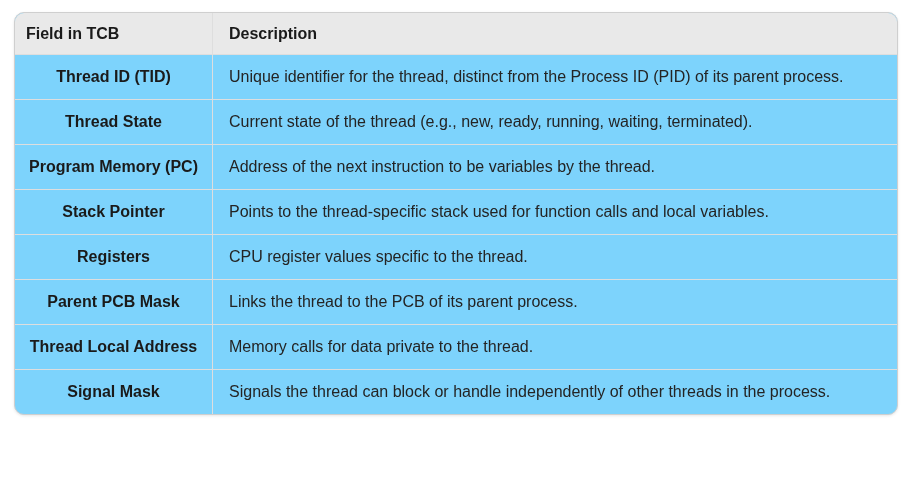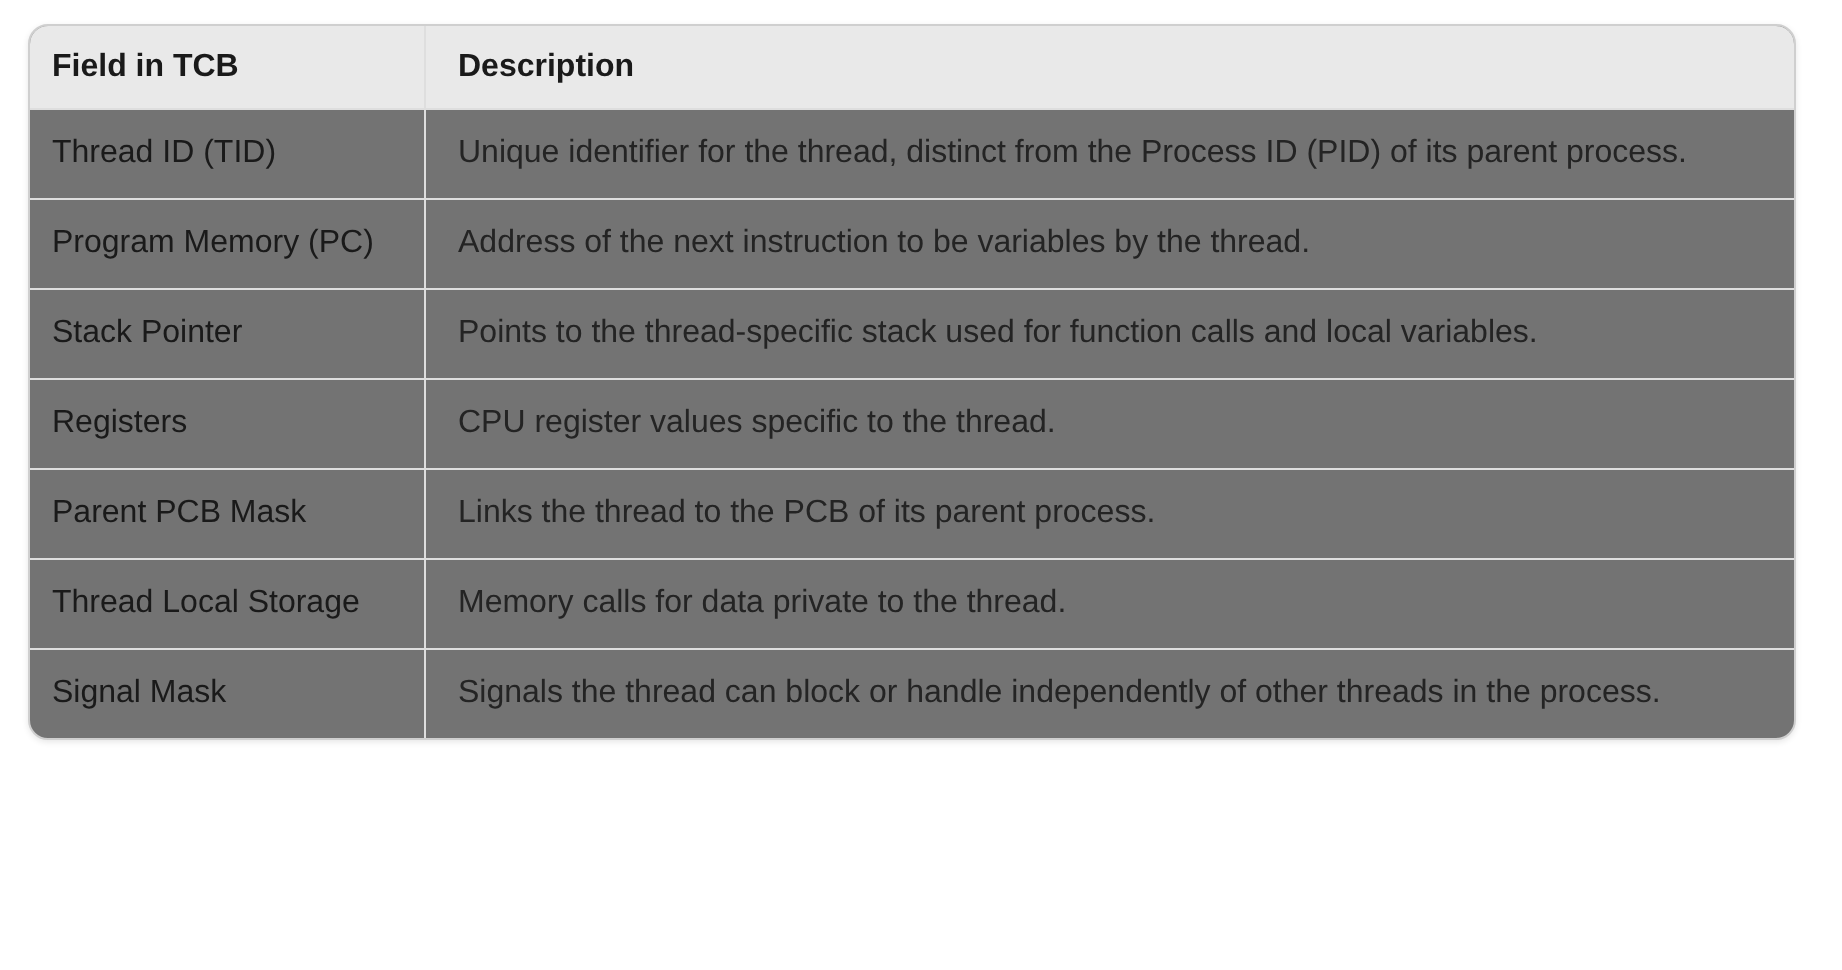--- a/index.html
+++ b/index.html
@@ -16,21 +16,21 @@
   }
   .table-wrap {
     position: absolute;
     left: 14px;
     top: 12px;
     width: 884px;
     border: 1px solid #cfcfcf;
     border-radius: 10px;
     overflow: hidden;
     box-shadow: 0 1px 3px rgba(0,0,0,0.10);
-    background: #737373;
+    background: #7dd3fc;
   }
   table {
     width: 100%;
     border-collapse: separate;
     border-spacing: 0;
     table-layout: fixed;
     font-size: 16px;
     color: #1f1f1f;
   }
   col.col-field { width: 198px; }
@@ -45,23 +45,24 @@
   }
   th.field-col-header { padding: 8px 11px; }
   td {
     padding: 8px 16px;
     line-height: 28px;
     vertical-align: top;
     border-top: 1px solid #dedede;
     color: #242424;
   }
   td.field-cell {
-    font-weight: 400;
+    font-weight: 700;
     color: #1a1a1a;
     padding: 8px 11px;
+    text-align: center;
   }
   th:first-child,
   td:first-child {
     border-right: 1px solid #dedede;
   }
 </style>
 </head>
 <body>
 
 <div class="table-wrap">
@@ -75,37 +76,41 @@
         <th class="field-col-header">Field in TCB</th>
         <th>Description</th>
       </tr>
     </thead>
     <tbody>
       <tr>
         <td class="field-cell">Thread ID (TID)</td>
         <td class="description-cell">Unique identifier for the thread, distinct from the Process ID (PID) of its parent process.</td>
       </tr>
       <tr>
+        <td class="field-cell">Thread State</td>
+        <td class="description-cell">Current state of the thread (e.g., new, ready, running, waiting, terminated).</td>
+      </tr>
+      <tr>
         <td class="field-cell">Program Memory (PC)</td>
         <td class="description-cell">Address of the next instruction to be variables by the thread.</td>
       </tr>
       <tr>
         <td class="field-cell">Stack Pointer</td>
         <td class="description-cell">Points to the thread-specific stack used for function calls and local variables.</td>
       </tr>
       <tr>
         <td class="field-cell">Registers</td>
         <td class="description-cell">CPU register values specific to the thread.</td>
       </tr>
       <tr>
         <td class="field-cell">Parent PCB Mask</td>
         <td class="description-cell">Links the thread to the PCB of its parent process.</td>
       </tr>
       <tr>
-        <td class="field-cell">Thread Local Storage</td>
+        <td class="field-cell">Thread Local Address</td>
         <td class="description-cell">Memory calls for data private to the thread.</td>
       </tr>
       <tr>
         <td class="field-cell">Signal Mask</td>
         <td class="description-cell">Signals the thread can block or handle independently of other threads in the process.</td>
       </tr>
     </tbody>
   </table>
 </div>
 

